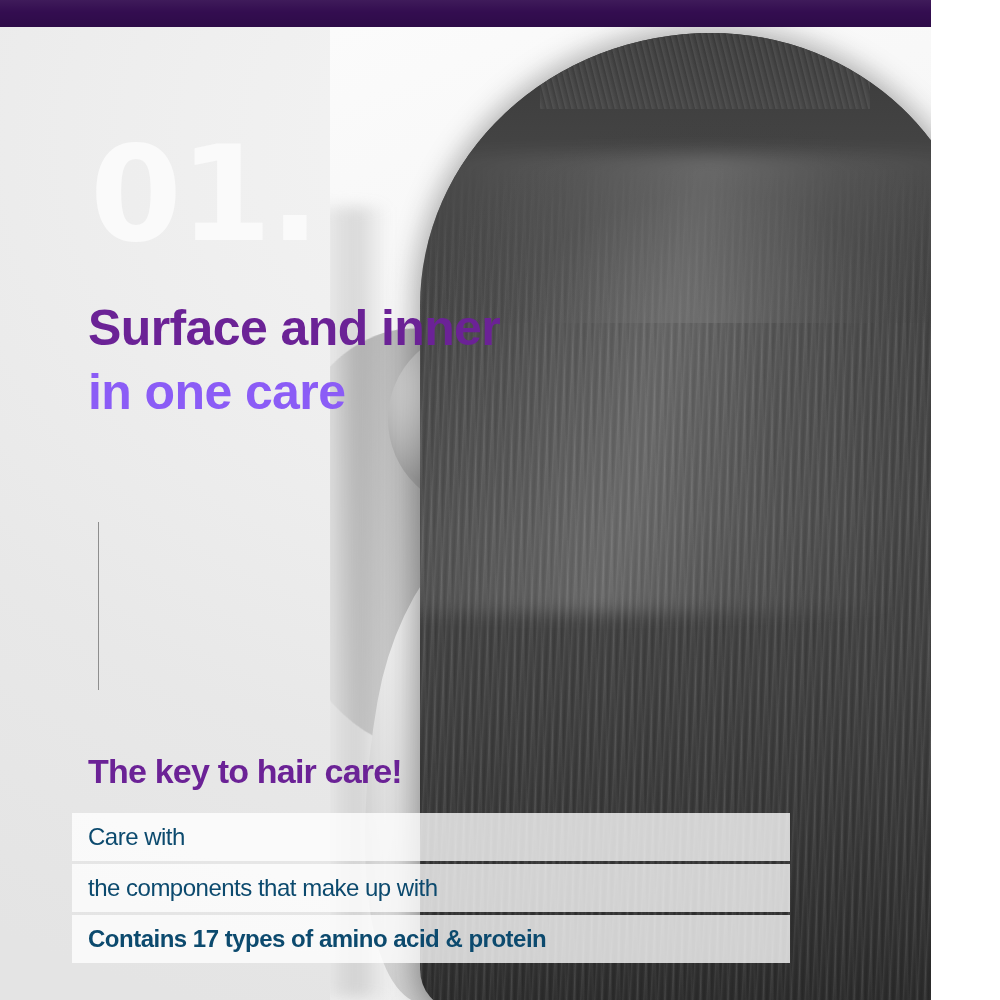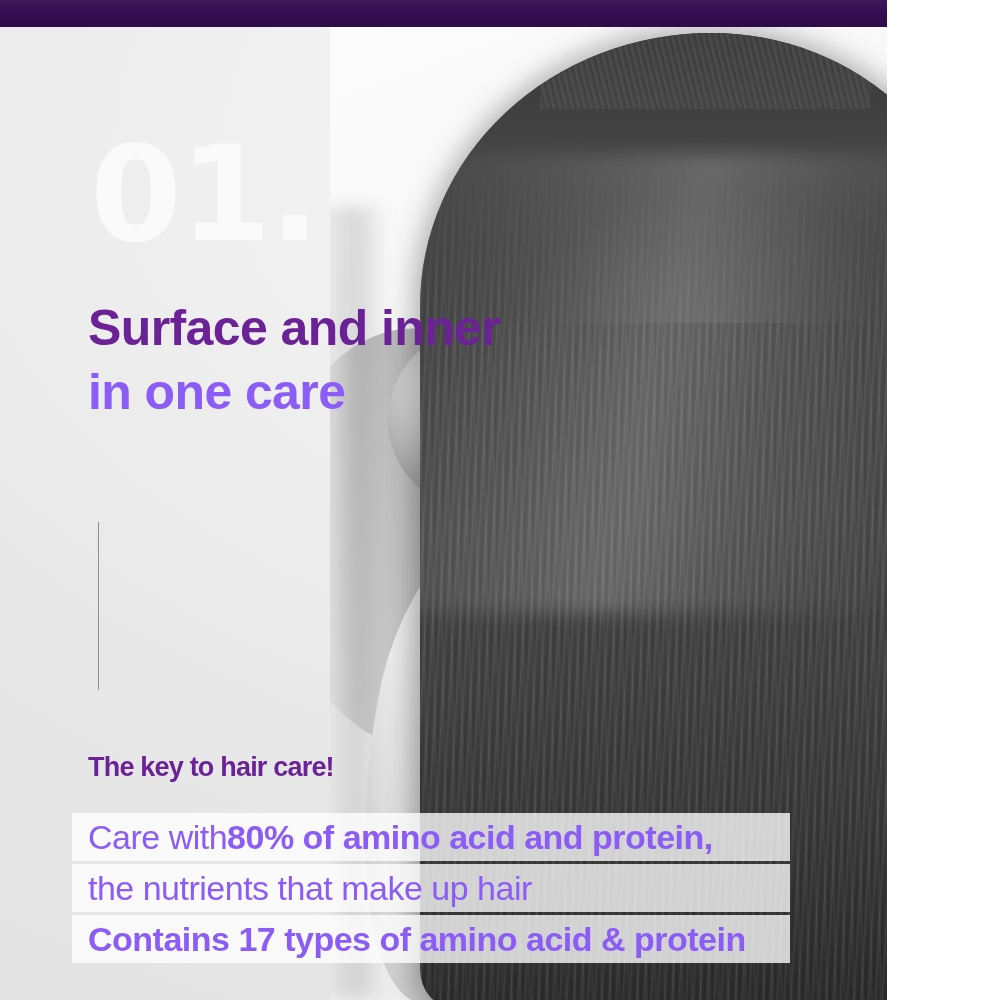--- a/index.html
+++ b/index.html
@@ -10,20 +10,21 @@
   body {
     font-family: "Liberation Sans", sans-serif;
   }
 
   .page {
     position: relative;
     width: 887px;
     height: 1000px;
     overflow: hidden;
     background: #eaeaea;
+    padding-left: 44px;
   }
 
   
   .top-bar {
     position: absolute;
     left: 0; top: 0;
     width: 1000px;
     height: 27px;
     background: #330d50;
     z-index: 40;
@@ -243,21 +244,21 @@
     background: #8e8e8e;
     z-index: 20;
   }
 
   
   .kicker {
     position: absolute;
     left: 88px;
     top: 752px;
     z-index: 25;
-    font-size: 27px;
+    font-size: 34px;
     font-weight: 700;
     letter-spacing: -0.8px;
     color: #6b2296;
     white-space: nowrap;
   }
 
   
   .bands {
     position: absolute;
     left: 72px;
@@ -271,23 +272,23 @@
     background: rgba(255,255,255,0.78);
     display: flex;
     align-items: center;
     padding-left: 16px;
     box-sizing: border-box;
     margin-bottom: 3px;
     white-space: nowrap;
   }
   .band:last-child { margin-bottom: 0; }
   .band span {
-    font-size: 34px;
+    font-size: 24px;
     letter-spacing: -0.5px;
-    color: #8b5cf6;
+    color: #0c4a6e;
     line-height: 1;
   }
   .band .reg  { font-weight: 400; }
   .band .bold { font-weight: 700; }
 </style>
 </head>
 <body>
 
 <div class="page">
 
@@ -321,24 +322,23 @@
     <span class="l3">in one care</span>
   </div>
 
   <div class="rule"></div>
 
   <div class="kicker">The key to hair care!</div>
 
   <div class="bands">
     <div class="band">
       <span class="reg">Care with </span>
-        <span class="bold">80% of amino acid and protein,</span>
     </div>
     <div class="band">
-      <span class="reg">the nutrients that make up hair</span>
+      <span class="reg">the components that make up with</span>
         <span class="bold"></span>
     </div>
     <div class="band">
       <span class="reg"></span>
         <span class="bold">Contains 17 types of amino acid &amp; protein</span>
     </div>
   </div>
 
 </div>
 

